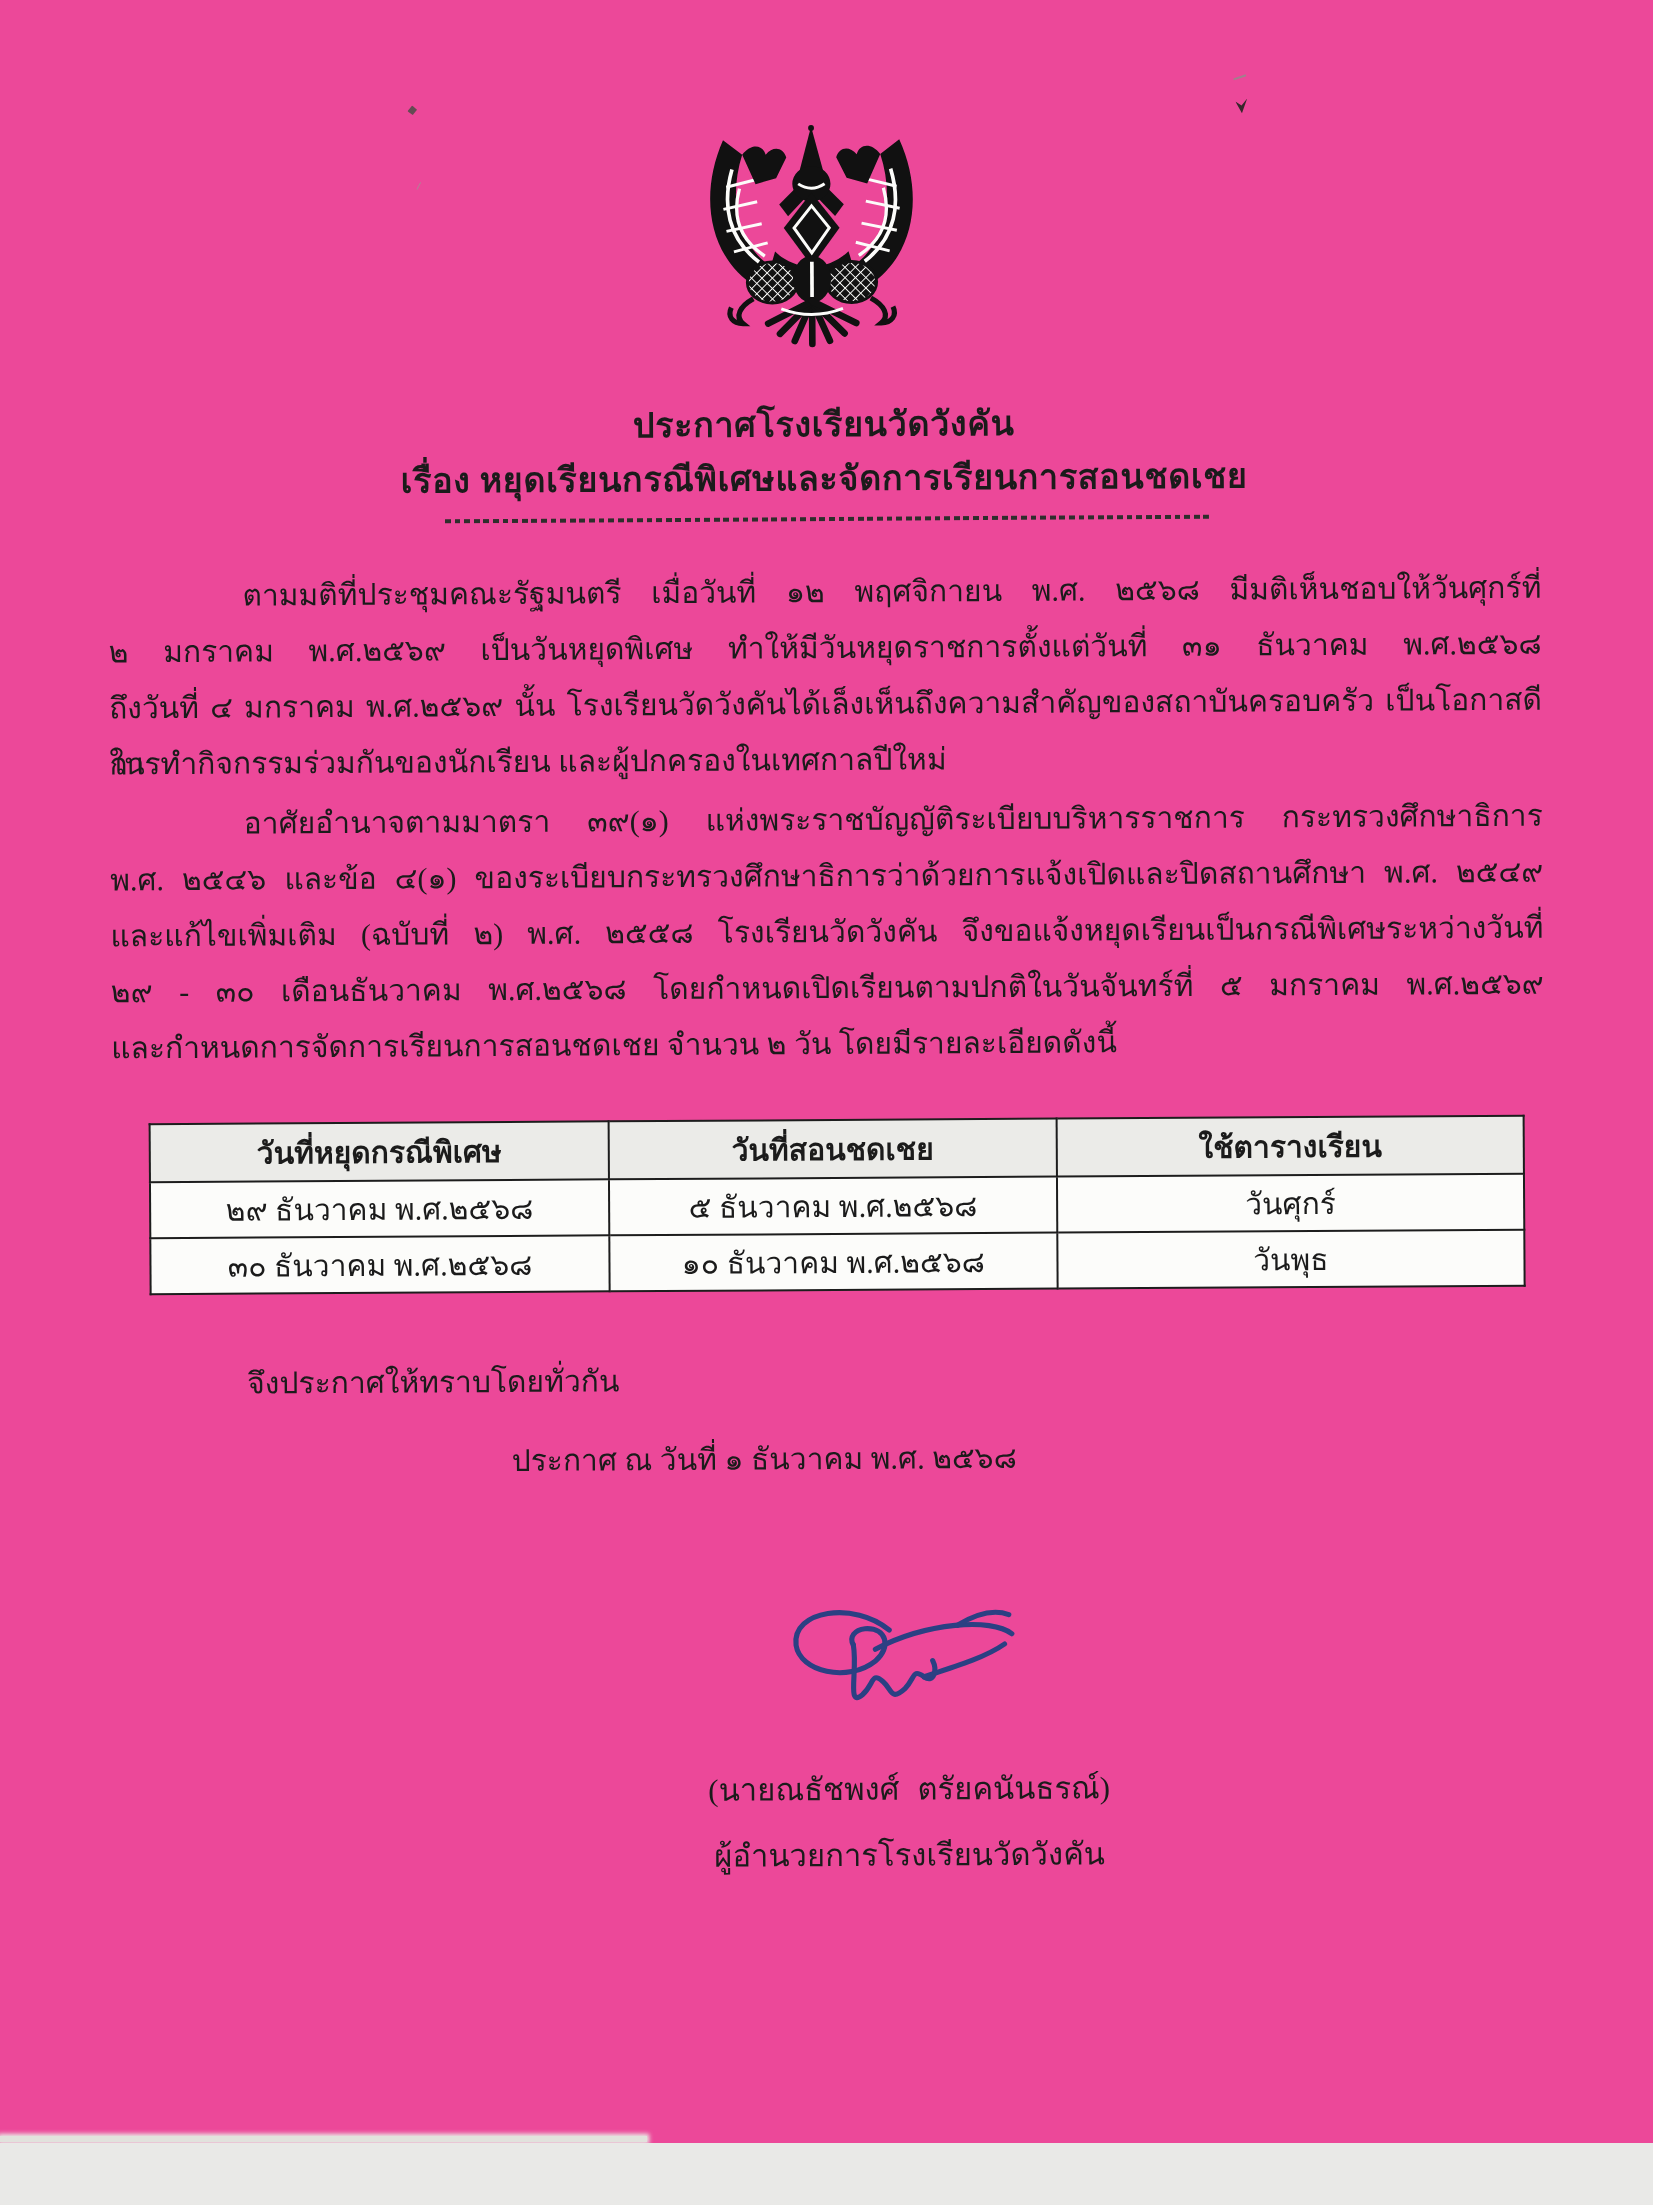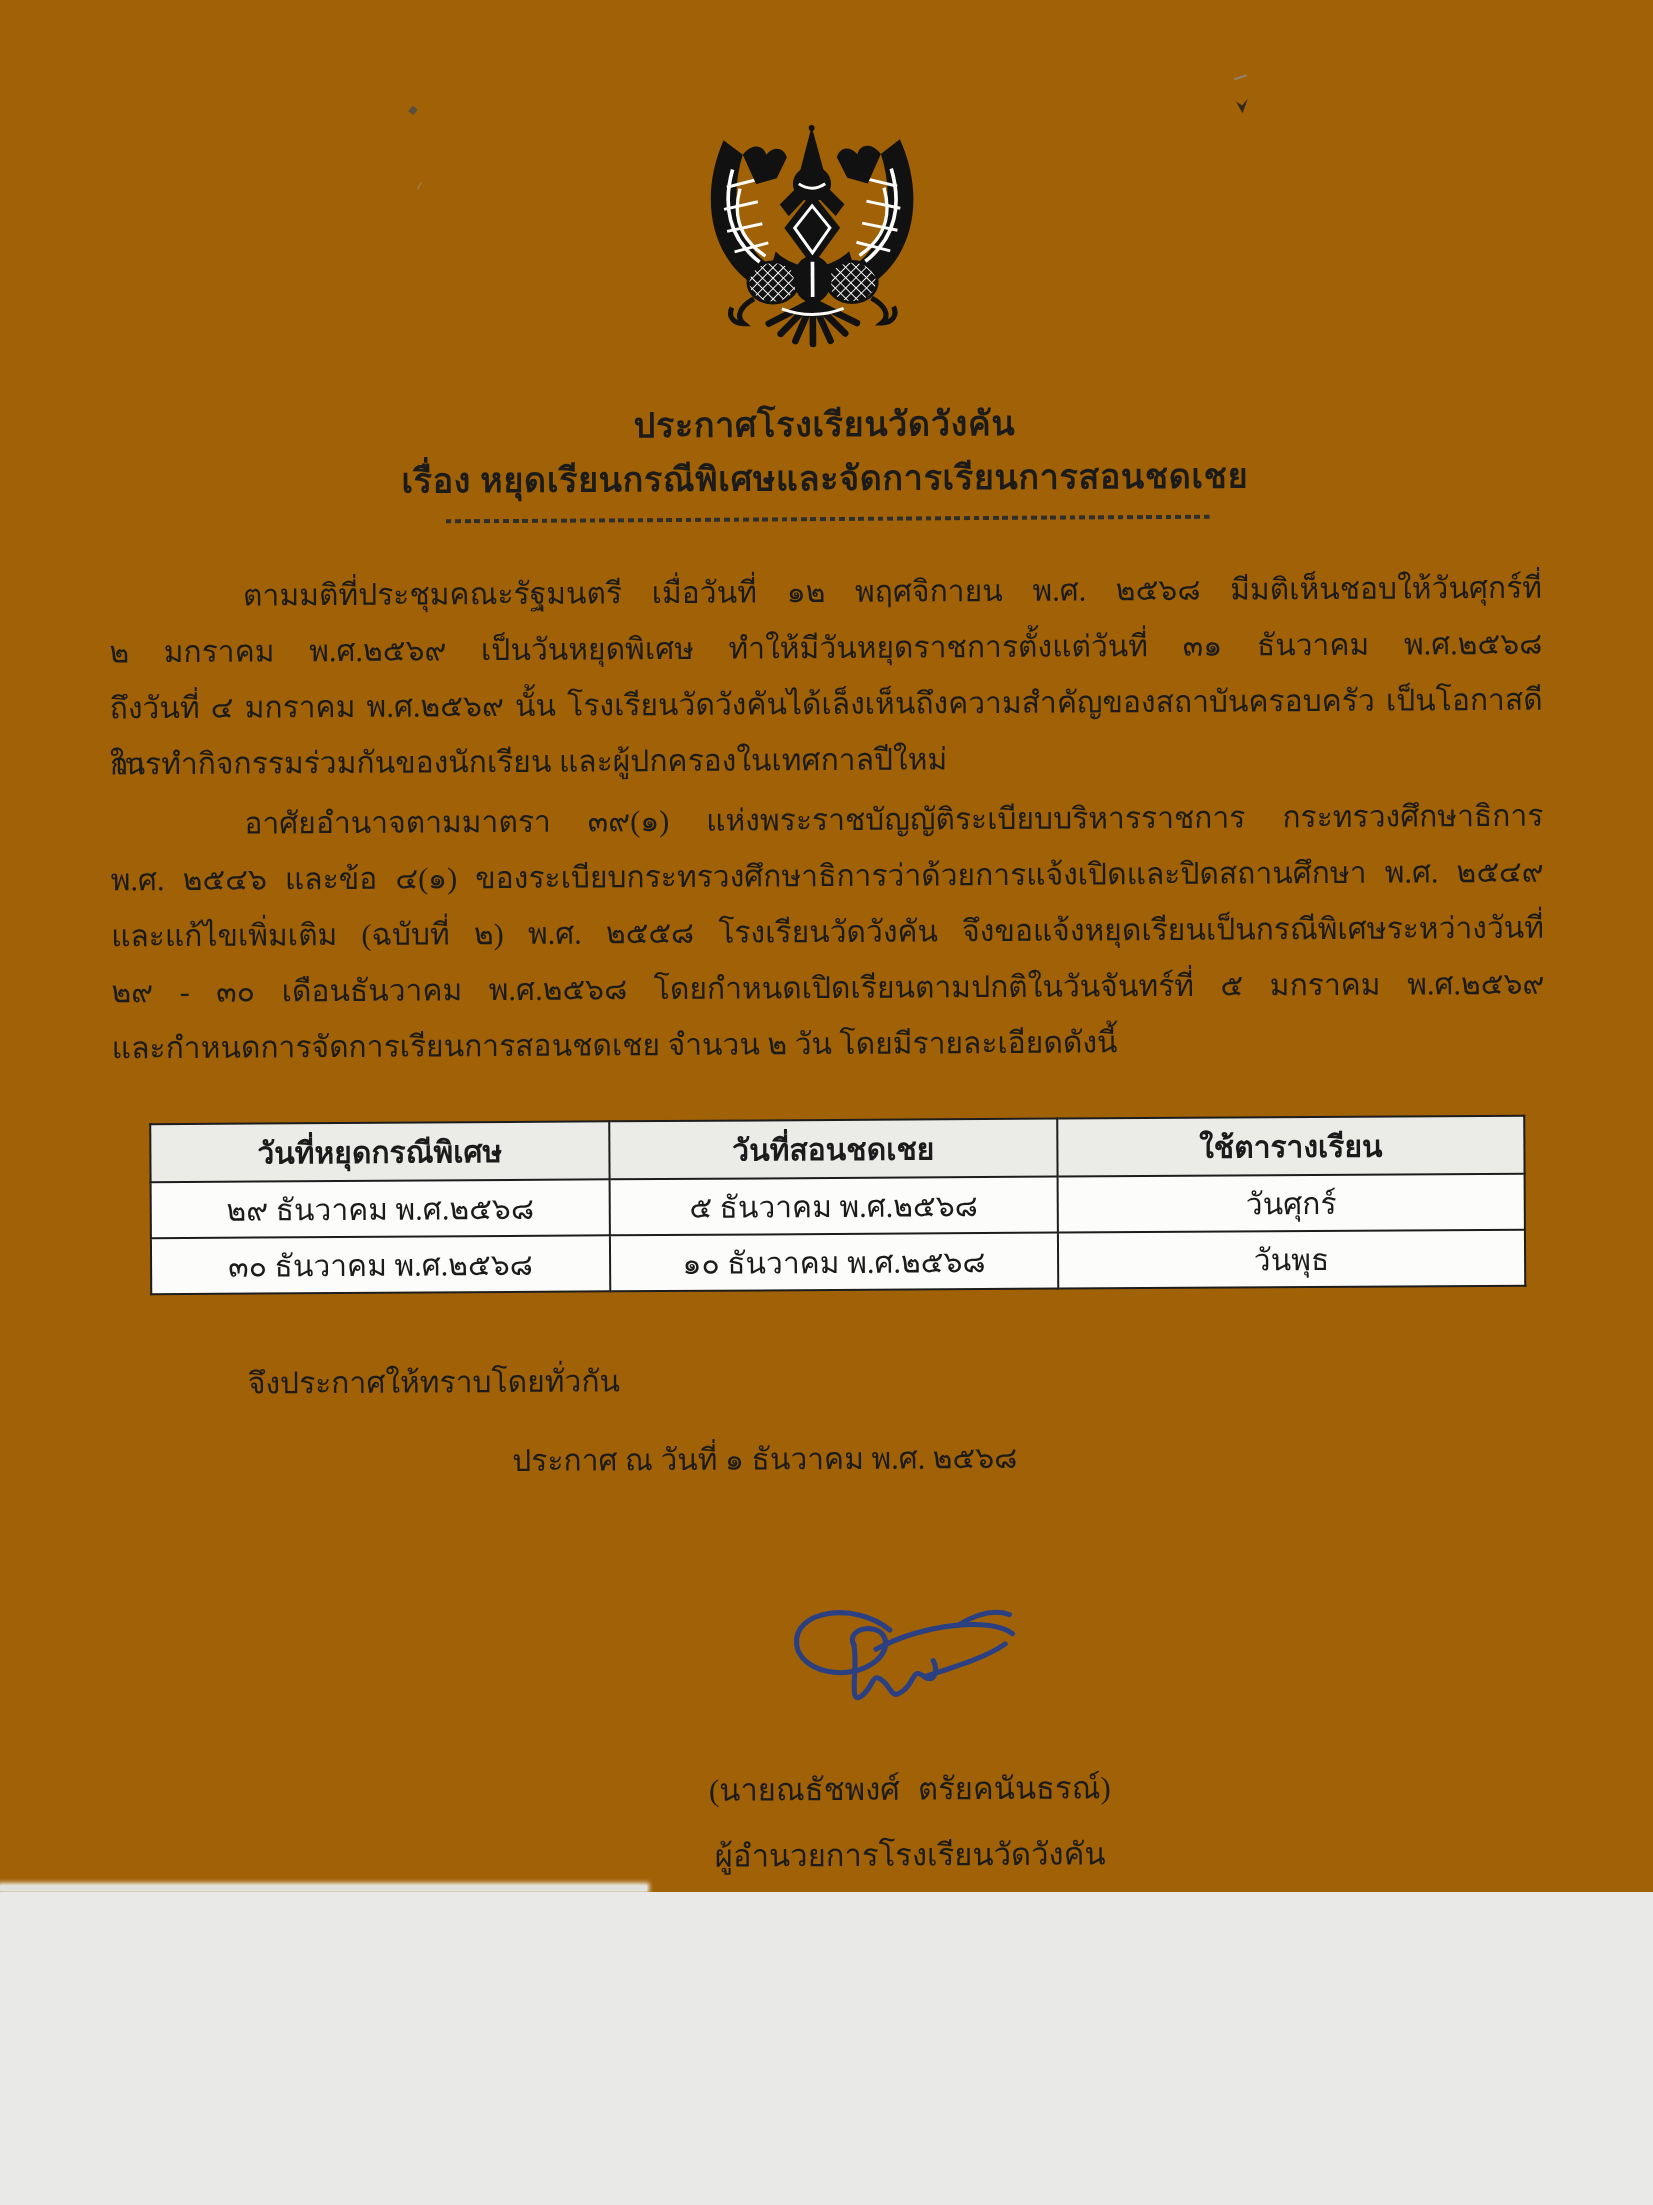--- a/index.html
+++ b/index.html
@@ -5,22 +5,22 @@
   html,body{margin:0;padding:0;}
   body{
     width:1653px;height:2205px;
     background:#e9e9e7;
     font-family:"Liberation Serif", serif;
     color:#1b1b1b;
     overflow:hidden;
   }
   .page{
     position:relative;
-    width:1653px;height:1892px;
-    background:#a16207;
+    width:1653px;height:2143px;
+    background:#ec4899;
     overflow:hidden;
   }
   .sheet{
     position:absolute;inset:0;
     transform:rotate(-0.35deg);
     transform-origin:50% 40%;
   }
   
   .emblem{
     position:absolute;top:116px;left:698px;

